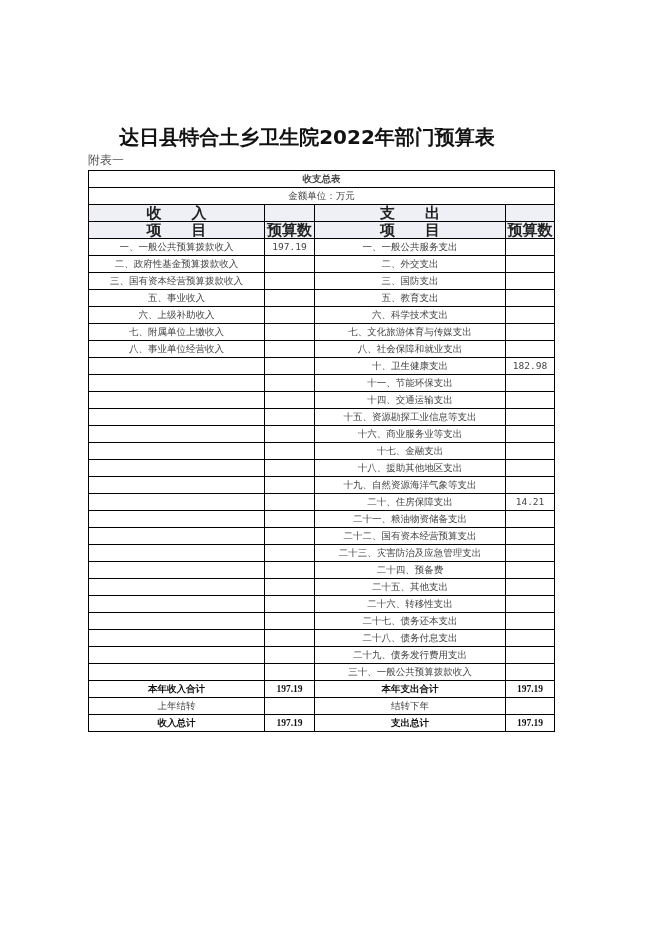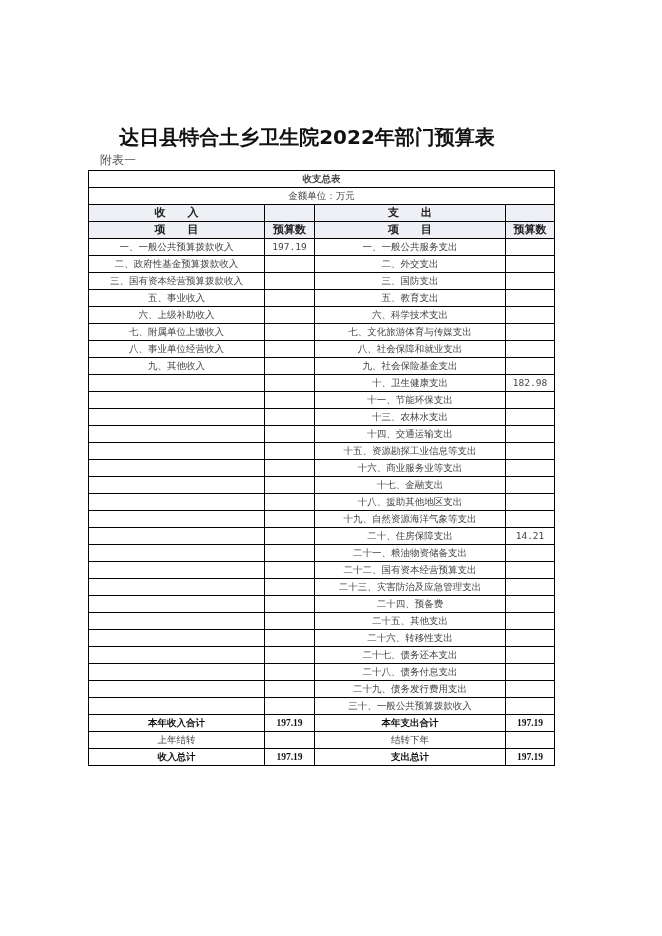--- a/index.html
+++ b/index.html
@@ -1,24 +1,24 @@
 <!DOCTYPE html>
 <html><head>
 <meta charset="utf-8">
 <style>
   html, body { margin: 0; padding: 0; background: #ffffff; }
   body { width: 662px; height: 936px; position: relative; font-family: "DejaVu Serif", "Liberation Serif", serif; color: #333; }
   .doc-title { position: absolute; left: 0; width: 614px; top: 124px; text-align: center; font-family: "DejaVu Sans", "Liberation Sans", sans-serif; font-weight: bold; font-size: 20px; color: #111; letter-spacing: 0px; }
-  .attach { position: absolute; left: 88px; top: 152px; font-size: 12px; color: #555; margin-left: 12px; }
+  .attach { position: absolute; left: 88px; top: 152px; font-size: 12px; color: #555; }
   table.budget { position: absolute; left: 88px; top: 170px; border-collapse: collapse; width: 372px; table-layout: fixed; }
   table.budget td { border: 1px solid #000; padding: 0; height: 16px; font-size: 9.5px; text-align: center; color: #444; white-space: nowrap; overflow: hidden; line-height: 16px; }
   .c1 { width: 176px; } .c2 { width: 50px; } .c3 { width: 191px; } .c4 { width: 49px; }
   td.table-title { height: 24px; font-family: "DejaVu Sans", "Liberation Sans", sans-serif; font-weight: bold; font-size: 15px; color: #111; line-height: 24px; }
   td.unit { height: 16px; text-align: right; font-size: 11px; color: #555; padding-right: 4px; }
-  tr.hdr td { background: #eef0f5; font-weight: bold; color: #222; font-family: "DejaVu Sans", "Liberation Sans", sans-serif; font-size: 11px; }
+  tr.hdr td { background: #eef0f5; font-weight: bold; color: #222; font-family: "DejaVu Sans", "Liberation Sans", sans-serif; font-size: 15px; }
   tr.total td { font-weight: bold; color: #111; font-family: Liberation Serif, serif; }
   td.num { font-family: "DejaVu Sans Mono", "Liberation Mono", monospace; font-size: 9px; }
   tr.total td.num { font-weight: bold; }
 </style>
 </head>
 <body>
 
 <div class="doc-title">达日县特合土乡卫生院2022年部门预算表</div>
 <div class="attach">附表一</div>
 
@@ -84,41 +84,29 @@
         <td>七、文化旅游体育与传媒支出</td>
         <td class="num"></td>
       </tr>
       <tr>
         <td>八、事业单位经营收入</td>
         <td class="num"></td>
         <td>八、社会保障和就业支出</td>
         <td class="num"></td>
       </tr>
       <tr>
-        <td>九、其他收入</td>
-        <td class="num"></td>
-        <td>九、社会保险基金支出</td>
-        <td class="num"></td>
-      </tr>
-      <tr>
         <td></td>
         <td class="num"></td>
         <td>十、卫生健康支出</td>
         <td class="num">182.98</td>
       </tr>
       <tr>
         <td></td>
         <td class="num"></td>
         <td>十一、节能环保支出</td>
-        <td class="num"></td>
-      </tr>
-      <tr>
-        <td></td>
-        <td class="num"></td>
-        <td>十三、农林水支出</td>
         <td class="num"></td>
       </tr>
       <tr>
         <td></td>
         <td class="num"></td>
         <td>十四、交通运输支出</td>
         <td class="num"></td>
       </tr>
       <tr>
         <td></td>

